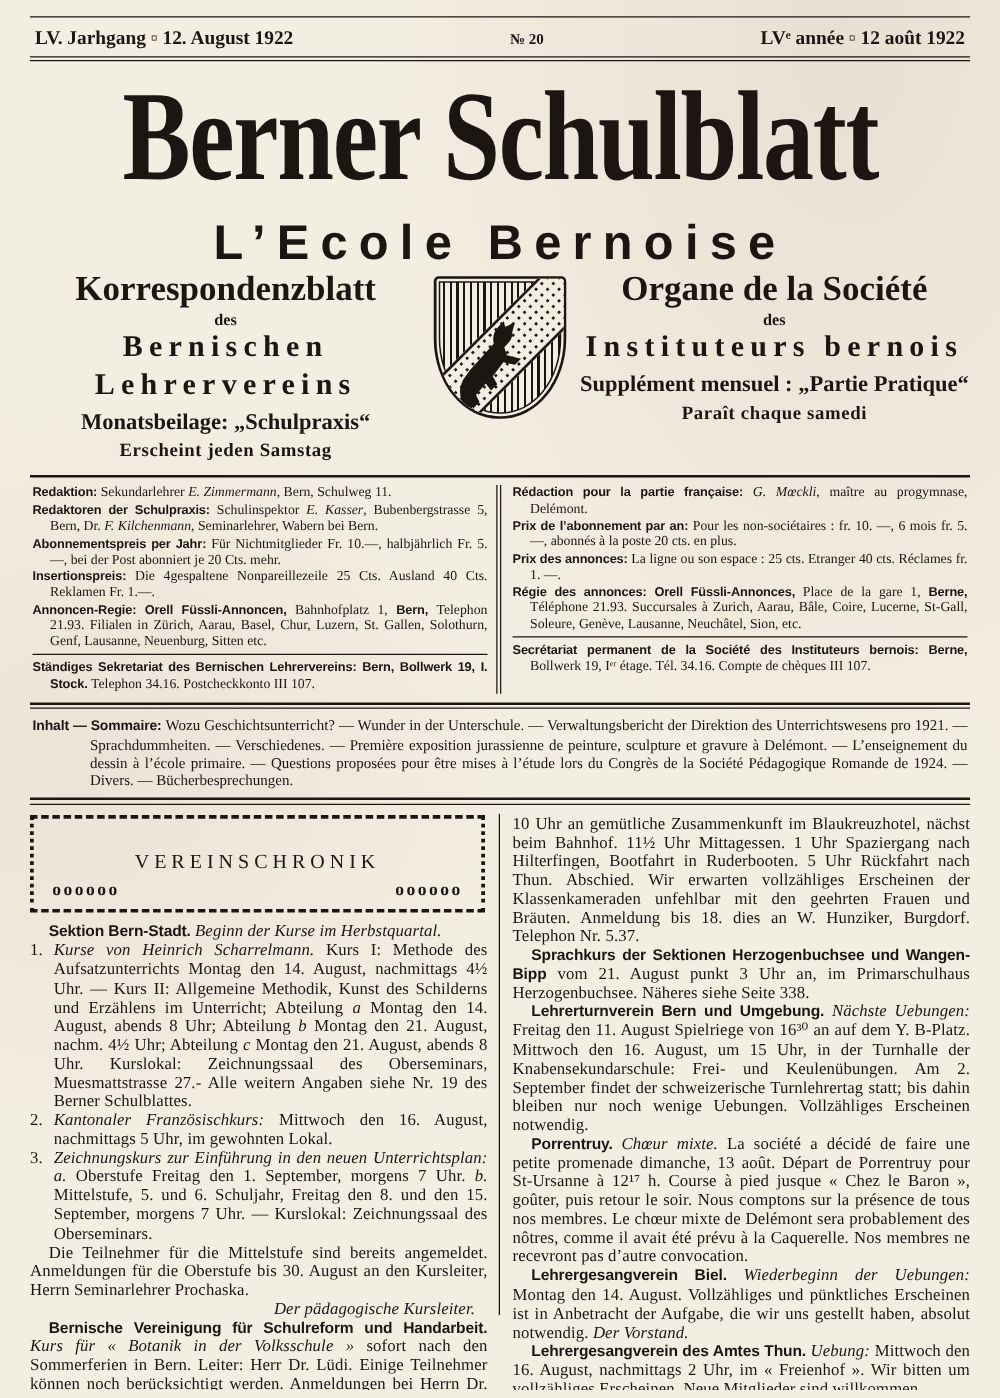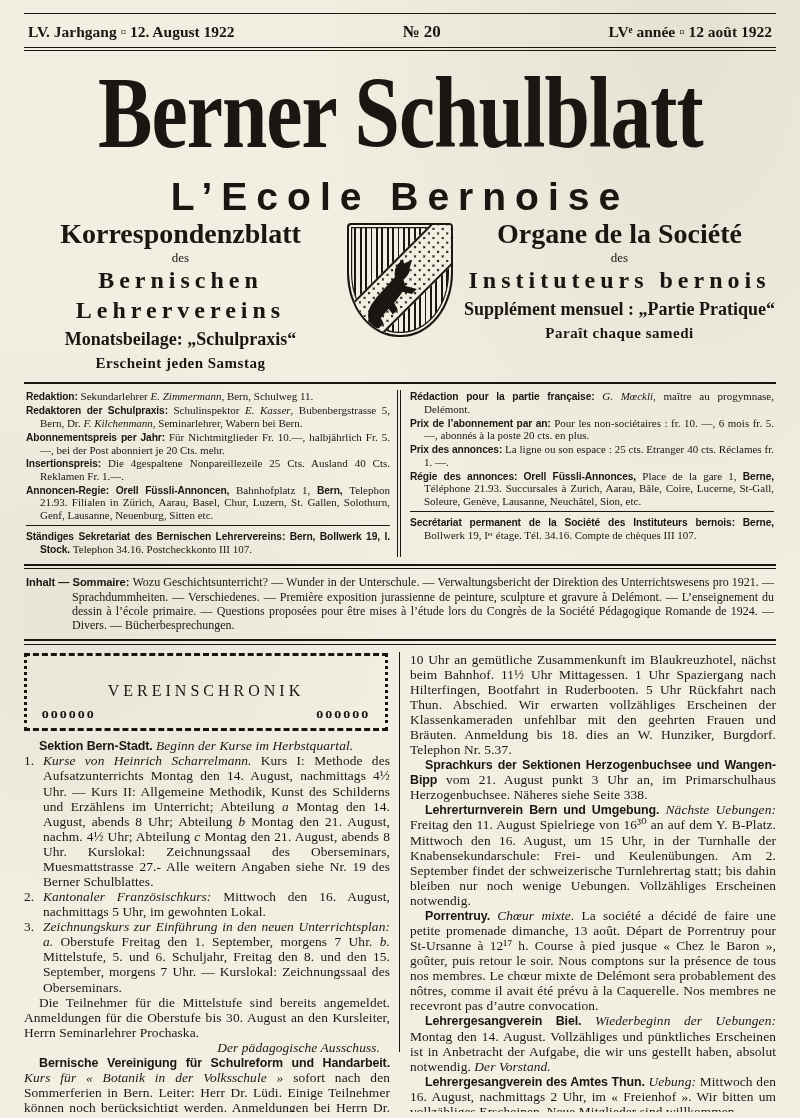--- a/index.html
+++ b/index.html
@@ -5,33 +5,33 @@
   html,body{margin:0;padding:0;width:800px;height:1118px;overflow:hidden;}
   body{font-family:"Liberation Serif","DejaVu Serif",serif;color:#1b1611;background:#efebdd;}
   .sheet{box-sizing:border-box;width:800px;height:1118px;padding:0 24px 6px;display:flex;flex-direction:column;
     background:
       radial-gradient(ellipse at 85% 3%, rgba(120,110,90,.10), transparent 40%),
       radial-gradient(ellipse at 8% 55%, rgba(120,110,90,.08), transparent 35%),
       #f2eee1;}
   .toprule{border-top:1.5px solid #1b1611;margin-top:13px;}
   
   .masthead{display:flex;justify-content:space-between;align-items:baseline;font-weight:bold;font-size:15.5px;margin-top:8px;padding:0 4px;}
-  .masthead .mid{font-size:17px;}
+  .masthead .mid{font-size:12px;}
   .rule-double{height:2px;border-top:1px solid #1b1611;border-bottom:1px solid #1b1611;margin-top:5px;}
   
   .titlewrap{height:106px;text-align:center;margin-top:10px;}
   .title{display:inline-block;font-weight:bold;font-size:80px;line-height:1;letter-spacing:-1px;white-space:nowrap;
          transform:scaleY(1.28) scaleX(1.02);transform-origin:top center;}
   .subtitle{text-align:center;font-family:"Liberation Sans","DejaVu Sans",sans-serif;font-weight:bold;
             font-size:39px;letter-spacing:9px;margin-top:8px;}
   
   .orgrow{display:flex;align-items:flex-start;}
   .orgcol{flex:1;text-align:center;}
   .org-l1{font-weight:bold;font-size:28px;line-height:1.1;}
-  .org-l2{font-weight:normal;font-size:13px;line-height:1.2;}
+  .org-l2{font-weight:bold;font-size:13px;line-height:1.2;}
   .org-l3{font-weight:bold;font-size:24px;letter-spacing:5px;line-height:1.25;}
   .org-l4{font-weight:bold;font-size:18px;margin-top:4px;}
   .org-l5{font-weight:bold;font-size:15px;margin-top:5px;letter-spacing:.5px;}
   
   .shieldwrap{width:126px;display:flex;justify-content:center;padding-top:4px;}
   .shield{position:relative;width:102px;height:110px;overflow:hidden;border:2.5px solid #1b1611;
     border-radius:4px 4px 52px 52px / 4px 4px 64px 64px;
     background:repeating-linear-gradient(90deg,#1b1611 0 1.7px,rgba(0,0,0,0) 1.7px 5.4px),#f2eee1;
     box-shadow:inset 0 0 0 2px #f2eee1, inset 0 0 0 3.2px #1b1611;}
   .band{position:absolute;left:-32px;top:37px;width:170px;height:40px;transform:rotate(-45deg);
@@ -163,21 +163,21 @@
         <span class="chain">oooooo</span>
         <span class="ctitle">VEREINSCHRONIK</span>
         <span class="chain">oooooo</span>
       </div>
       <div>
           <p class="para ind"><span class="r-b">Sektion Bern-Stadt. </span><span class="r-i">Beginn der Kurse im Herbstquartal.</span></p>
           <p class="para hang"><span class="pnum">1.</span><span class="r-i">Kurse von Heinrich Scharrelmann. </span><span class="r-n">Kurs I: Methode des Aufsatzunterrichts Montag den 14. August, nachmittags 4½ Uhr. — Kurs II: Allgemeine Methodik, Kunst des Schilderns und Erzählens im Unterricht; Abteilung </span><span class="r-i">a</span><span class="r-n"> Montag den 14. August, abends 8 Uhr; Abteilung </span><span class="r-i">b</span><span class="r-n"> Montag den 21. August, nachm. 4½ Uhr; Abteilung </span><span class="r-i">c</span><span class="r-n"> Montag den 21. August, abends 8 Uhr. Kurslokal: Zeichnungssaal des Oberseminars, Muesmattstrasse 27.- Alle weitern Angaben siehe Nr. 19 des Berner Schulblattes.</span></p>
           <p class="para hang"><span class="pnum">2.</span><span class="r-i">Kantonaler Französischkurs: </span><span class="r-n">Mittwoch den 16. August, nachmittags 5 Uhr, im gewohnten Lokal.</span></p>
           <p class="para hang"><span class="pnum">3.</span><span class="r-i">Zeichnungskurs zur Einführung in den neuen Unterrichtsplan: a. </span><span class="r-n">Oberstufe Freitag den 1. September, morgens 7 Uhr. </span><span class="r-i">b.</span><span class="r-n"> Mittelstufe, 5. und 6. Schuljahr, Freitag den 8. und den 15. September, morgens 7 Uhr. — Kurslokal: Zeichnungssaal des Oberseminars.</span></p>
           <p class="para ind"><span class="r-n">Die Teilnehmer für die Mittelstufe sind bereits angemeldet. Anmeldungen für die Oberstufe bis 30. August an den Kursleiter, Herrn Seminarlehrer Prochaska.</span></p>
-          <div class="tail">Der pädagogische Ausschuss.</div>
+          <div class="tail">Der pädagogische Kursleiter.</div>
           <p class="para ind"><span class="r-b">Bernische Vereinigung für Schulreform und Handarbeit. </span><span class="r-i">Kurs für « Botanik in der Volksschule » </span><span class="r-n">sofort nach den Sommerferien in Bern. Leiter: Herr Dr. Lüdi. Einige Teilnehmer können noch berücksichtigt werden. Anmeldungen bei Herrn Dr. Guggisberg, Altenbergrain.</span></p>
           <p class="para ind"><span class="r-b">Landesteilverband Seeland des B. L. V. </span><span class="r-i">Vortrag </span><span class="r-n">von Heinrich Scharrelmann aus Bremen Samstag den 19. Aug., nachmittags 2 Uhr, in der Aula des städtischen Gymnasiums Biel. Thema : « Unsere Bremer Versuchsschule ». Eintritt 1 Fr. Zu zahlreichem Besuch ladet ein</span></p>
         </div>
     </div>
     <div class="col-divider"></div>
     <div class="bcol right">
       <div>
           <p class="para"><span class="r-n">10 Uhr an gemütliche Zusammenkunft im Blaukreuzhotel, nächst beim Bahnhof. 11½ Uhr Mittagessen. 1 Uhr Spaziergang nach Hilterfingen, Bootfahrt in Ruderbooten. 5 Uhr Rückfahrt nach Thun. Abschied. Wir erwarten vollzähliges Erscheinen der Klassenkameraden unfehlbar mit den geehrten Frauen und Bräuten. Anmeldung bis 18. dies an W. Hunziker, Burgdorf. Telephon Nr. 5.37.</span></p>
           <p class="para ind"><span class="r-b">Sprachkurs der Sektionen Herzogenbuchsee und Wangen-Bipp </span><span class="r-n">vom 21. August punkt 3 Uhr an, im Primarschulhaus Herzogenbuchsee. Näheres siehe Seite 338.</span></p>
           <p class="para ind"><span class="r-b">Lehrerturnverein Bern und Umgebung. </span><span class="r-i">Nächste Uebungen: </span><span class="r-n">Freitag den 11. August Spielriege von 16³⁰ an auf dem Y. B-Platz. Mittwoch den 16. August, um 15 Uhr, in der Turnhalle der Knabensekundarschule: Frei- und Keulenübungen. Am 2. September findet der schweizerische Turnlehrertag statt; bis dahin bleiben nur noch wenige Uebungen. Vollzähliges Erscheinen notwendig.</span></p>

